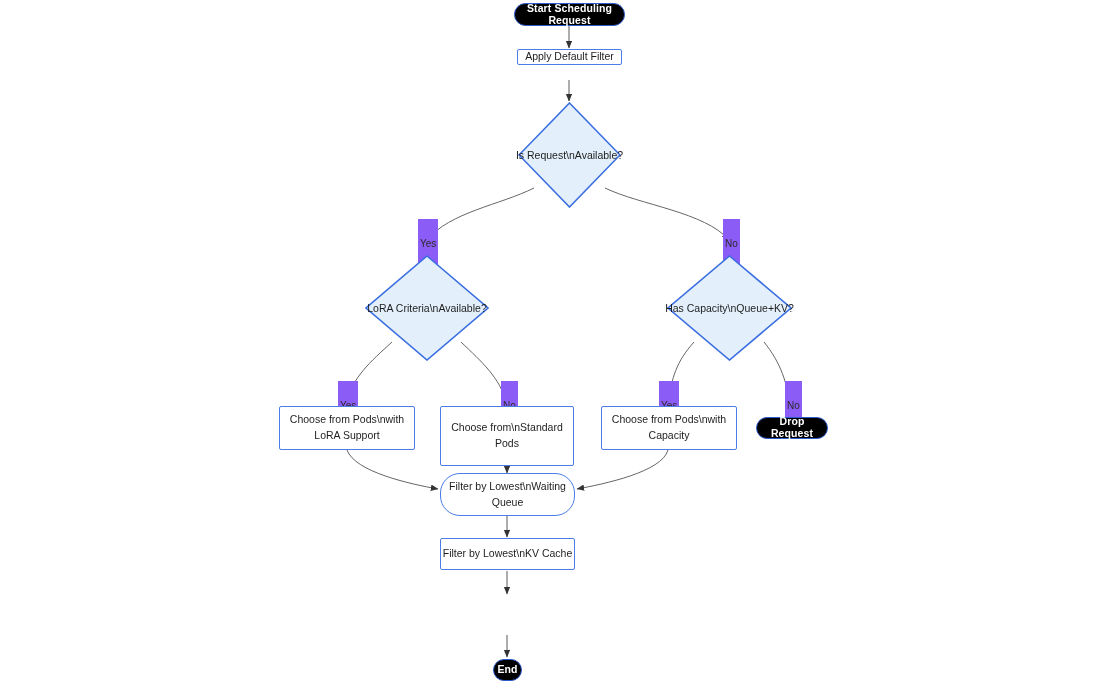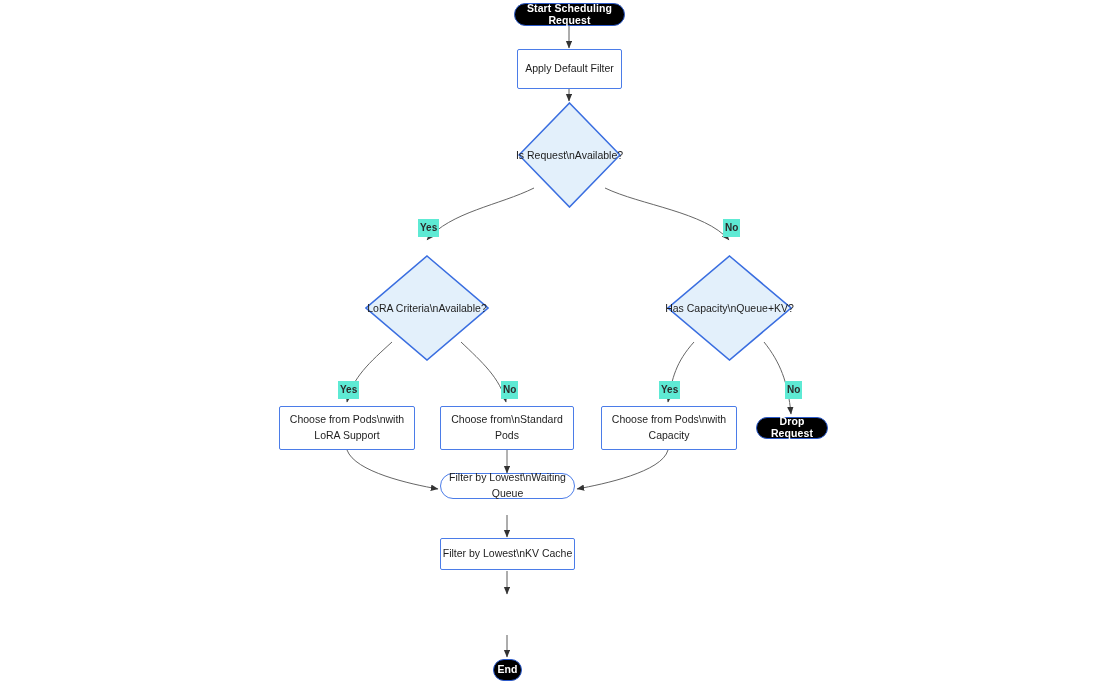--- a/index.html
+++ b/index.html
@@ -75,27 +75,26 @@
   .decision .dlabel {
     position: relative;
     z-index: 2;
     font-size: 10.5px;
     color: #1d1d1d;
     white-space: nowrap;
   }
   
   .edge-label {
     position: absolute;
-    background: #5eead4;
+    background: #8b5cf6;
     color: #2b2b2b;
     font-size: 10px;
     line-height: 1.2;
-    padding: 3px 2px;
+    padding: 19px 2px;
     white-space: nowrap;
-    font-weight: bold;
   }
 </style>
 </head>
 <body>
 
 <div id="canvas">
 
   <svg class="edges" viewBox="0 0 1103 685" xmlns="http://www.w3.org/2000/svg">
     <defs>
       <marker id="arrow" markerWidth="9" markerHeight="9" refX="7.2" refY="3.2" orient="auto" markerUnits="strokeWidth">
@@ -131,21 +130,21 @@
       <path d="M507,571 L507,594"></path>
 
       <path d="M507,635 L507,657"></path>
     </g>
   </svg>
 
   <div class="node terminal" style="left:514px; top:3px; width:111px; height:23px;">
     <span>Start Scheduling Request</span>
   </div>
 
-  <div class="node process" style="left:517px; top:49px; width:105px; height:40px;">
+  <div class="node process" style="left:517px; top:49px; width:105px; height:16px;">
     <span>Apply Default Filter</span>
   </div>
 
   <div class="decision" style="left:518px; top:102px; width:103px; height:106px;">
     <svg class="dia" viewBox="0 0 103 106" preserveAspectRatio="none">
       <polygon points="51.5,1 102,53 51.5,105 1,53" fill="#e3f0fb" stroke="#3a6ee0" stroke-width="1.6"></polygon>
     </svg>
     <span class="dlabel">Is Request\nAvailable?</span>
   </div>
 
@@ -183,39 +182,39 @@
     <span>No</span>
   </div>
 
   <div class="node process" style="left:279px; top:406px; width:136px; height:44px;">
     <div class="lines">
       <div>Choose from Pods\nwith</div>
       <div>LoRA Support</div>
     </div>
   </div>
 
-  <div class="node process" style="left:440px; top:406px; width:134px; height:44px;">
+  <div class="node process" style="left:440px; top:406px; width:134px; height:60px;">
     <div class="lines">
       <div>Choose from\nStandard</div>
       <div>Pods</div>
     </div>
   </div>
 
   <div class="node process" style="left:601px; top:406px; width:136px; height:44px;">
     <div class="lines">
       <div>Choose from Pods\nwith</div>
       <div>Capacity</div>
     </div>
   </div>
 
   <div class="node terminal" style="left:756px; top:417px; width:72px; height:22px;">
     <span>Drop Request</span>
   </div>
 
-  <div class="node process" style="left:440px; top:473px; width:135px; height:26px;border-radius:20px;">
+  <div class="node process" style="left:440px; top:473px; width:135px; height:43px;border-radius:20px;">
     <div class="lines">
       <div>Filter by Lowest\nWaiting</div>
       <div>Queue</div>
     </div>
   </div>
 
   <div class="node process" style="left:440px; top:538px; width:135px; height:32px;">
     <span>Filter by Lowest\nKV Cache</span>
   </div>
 

